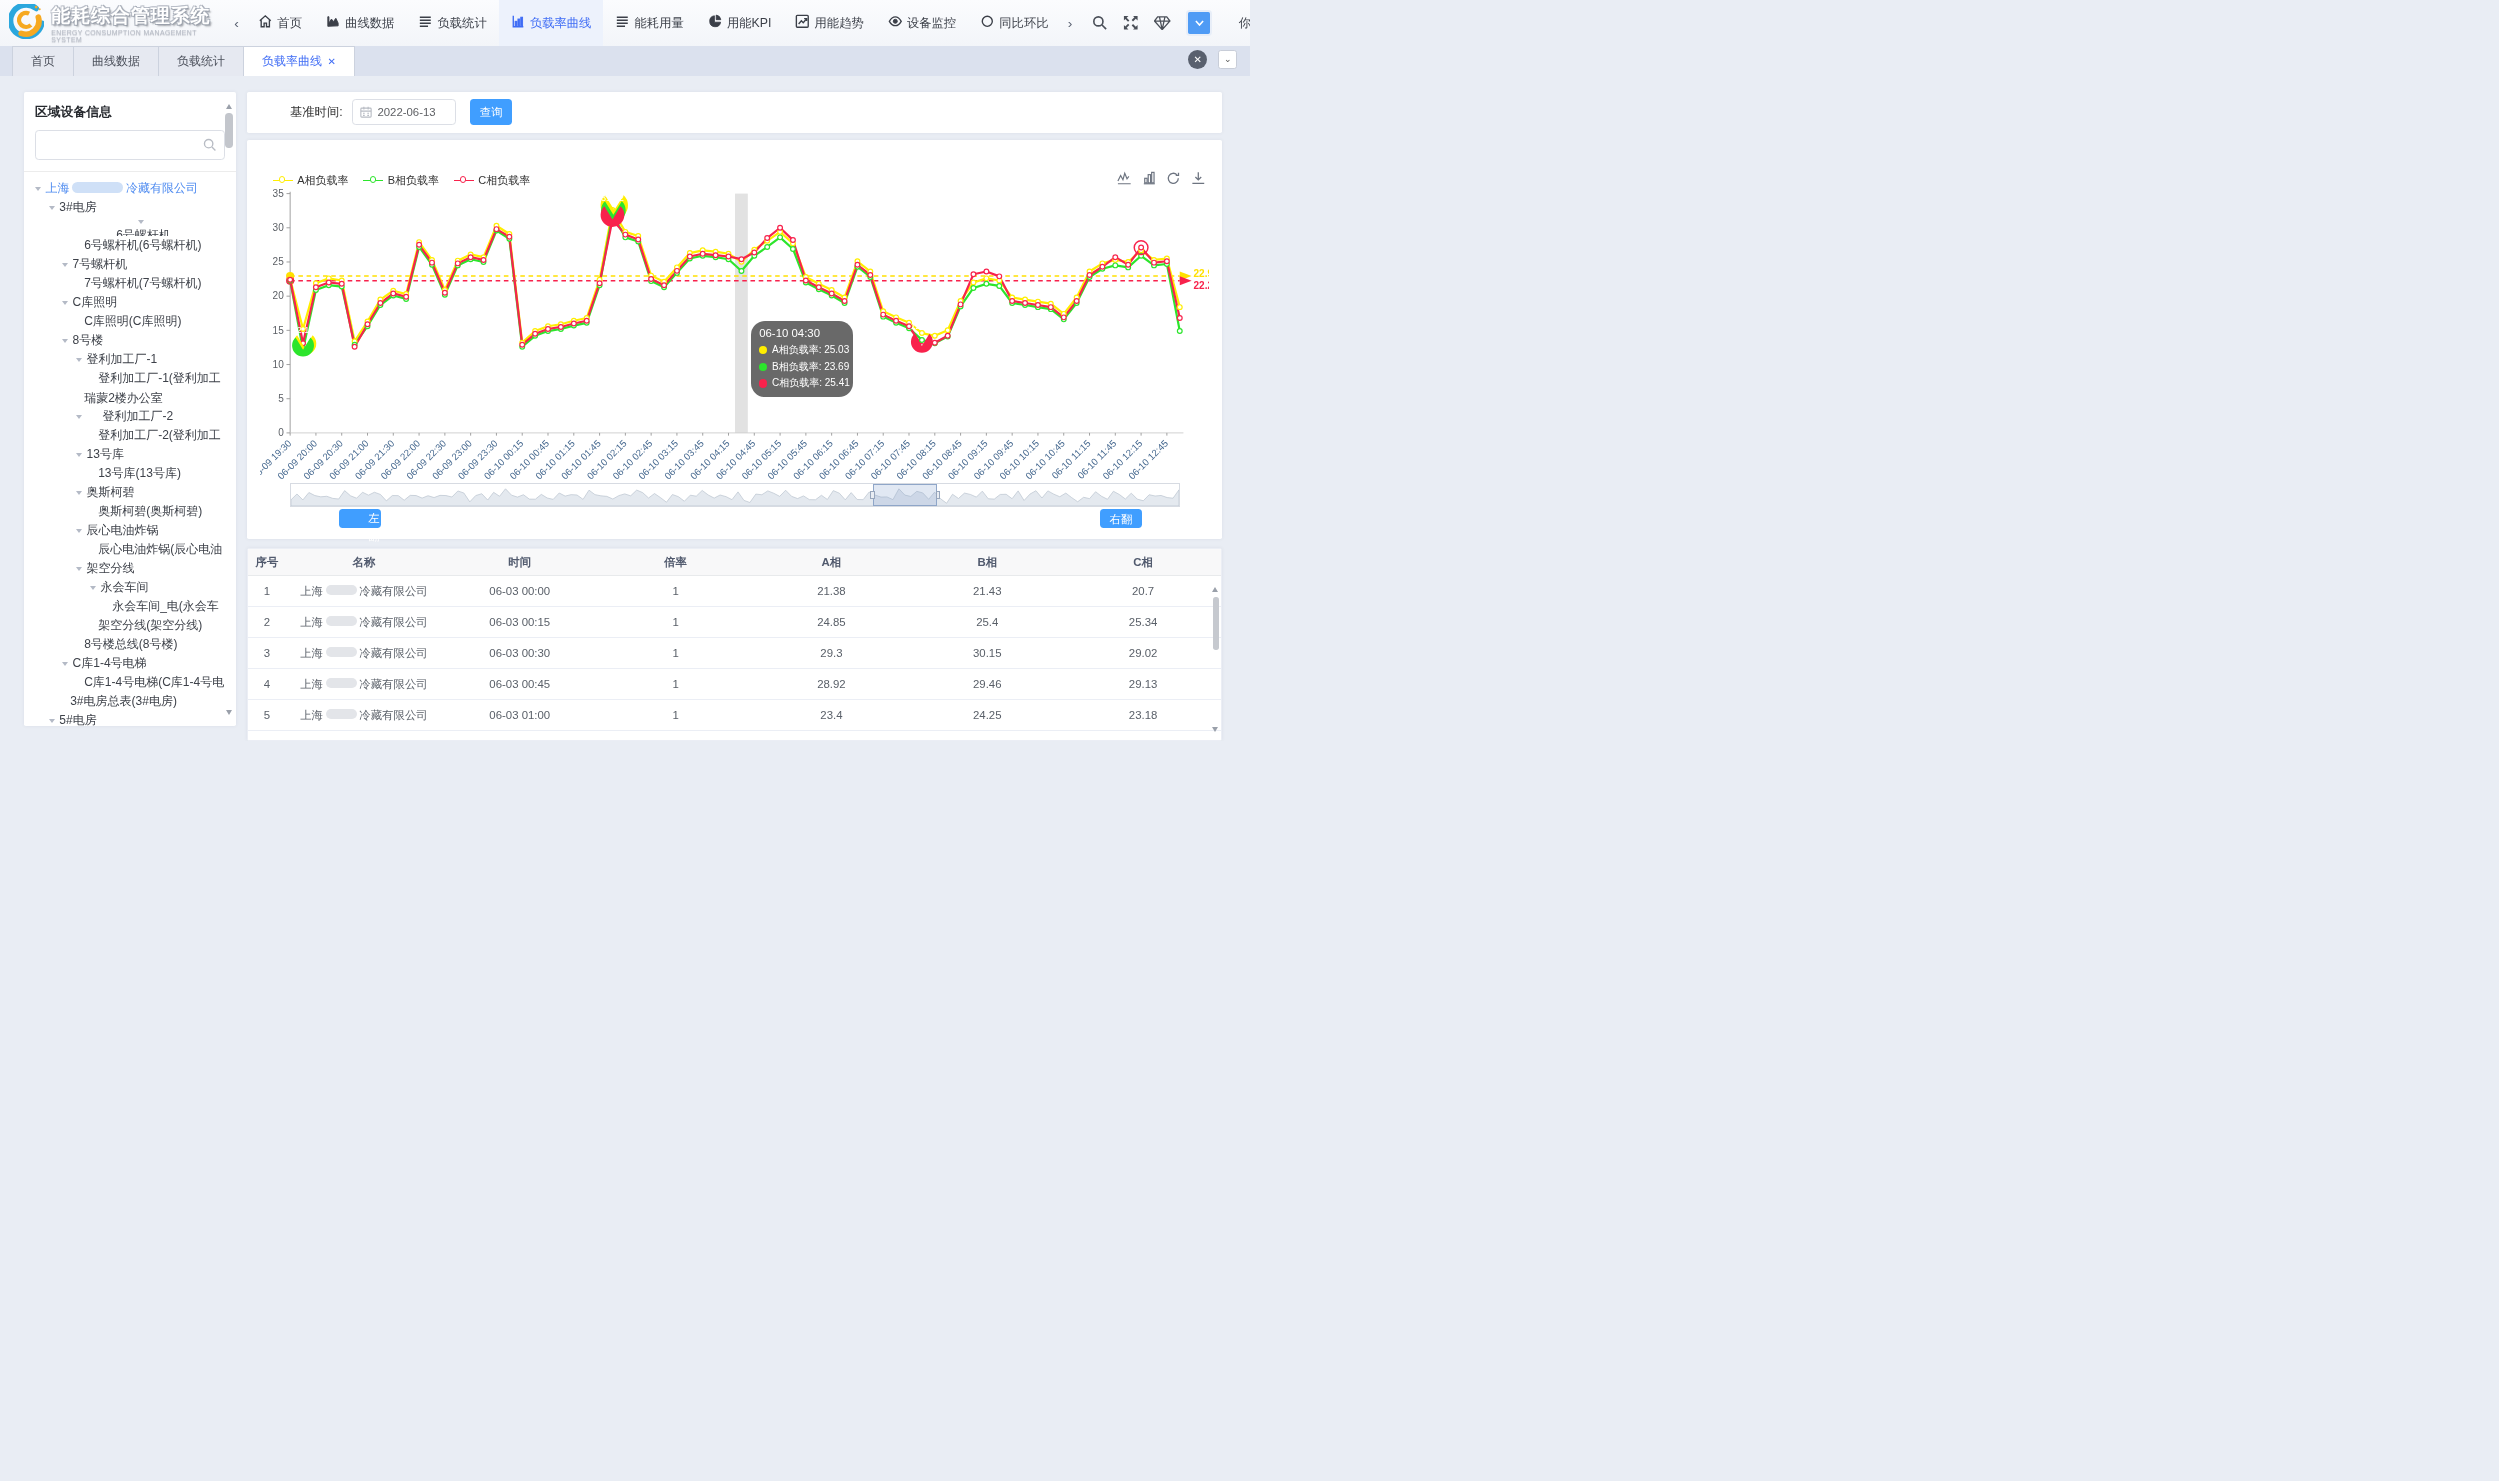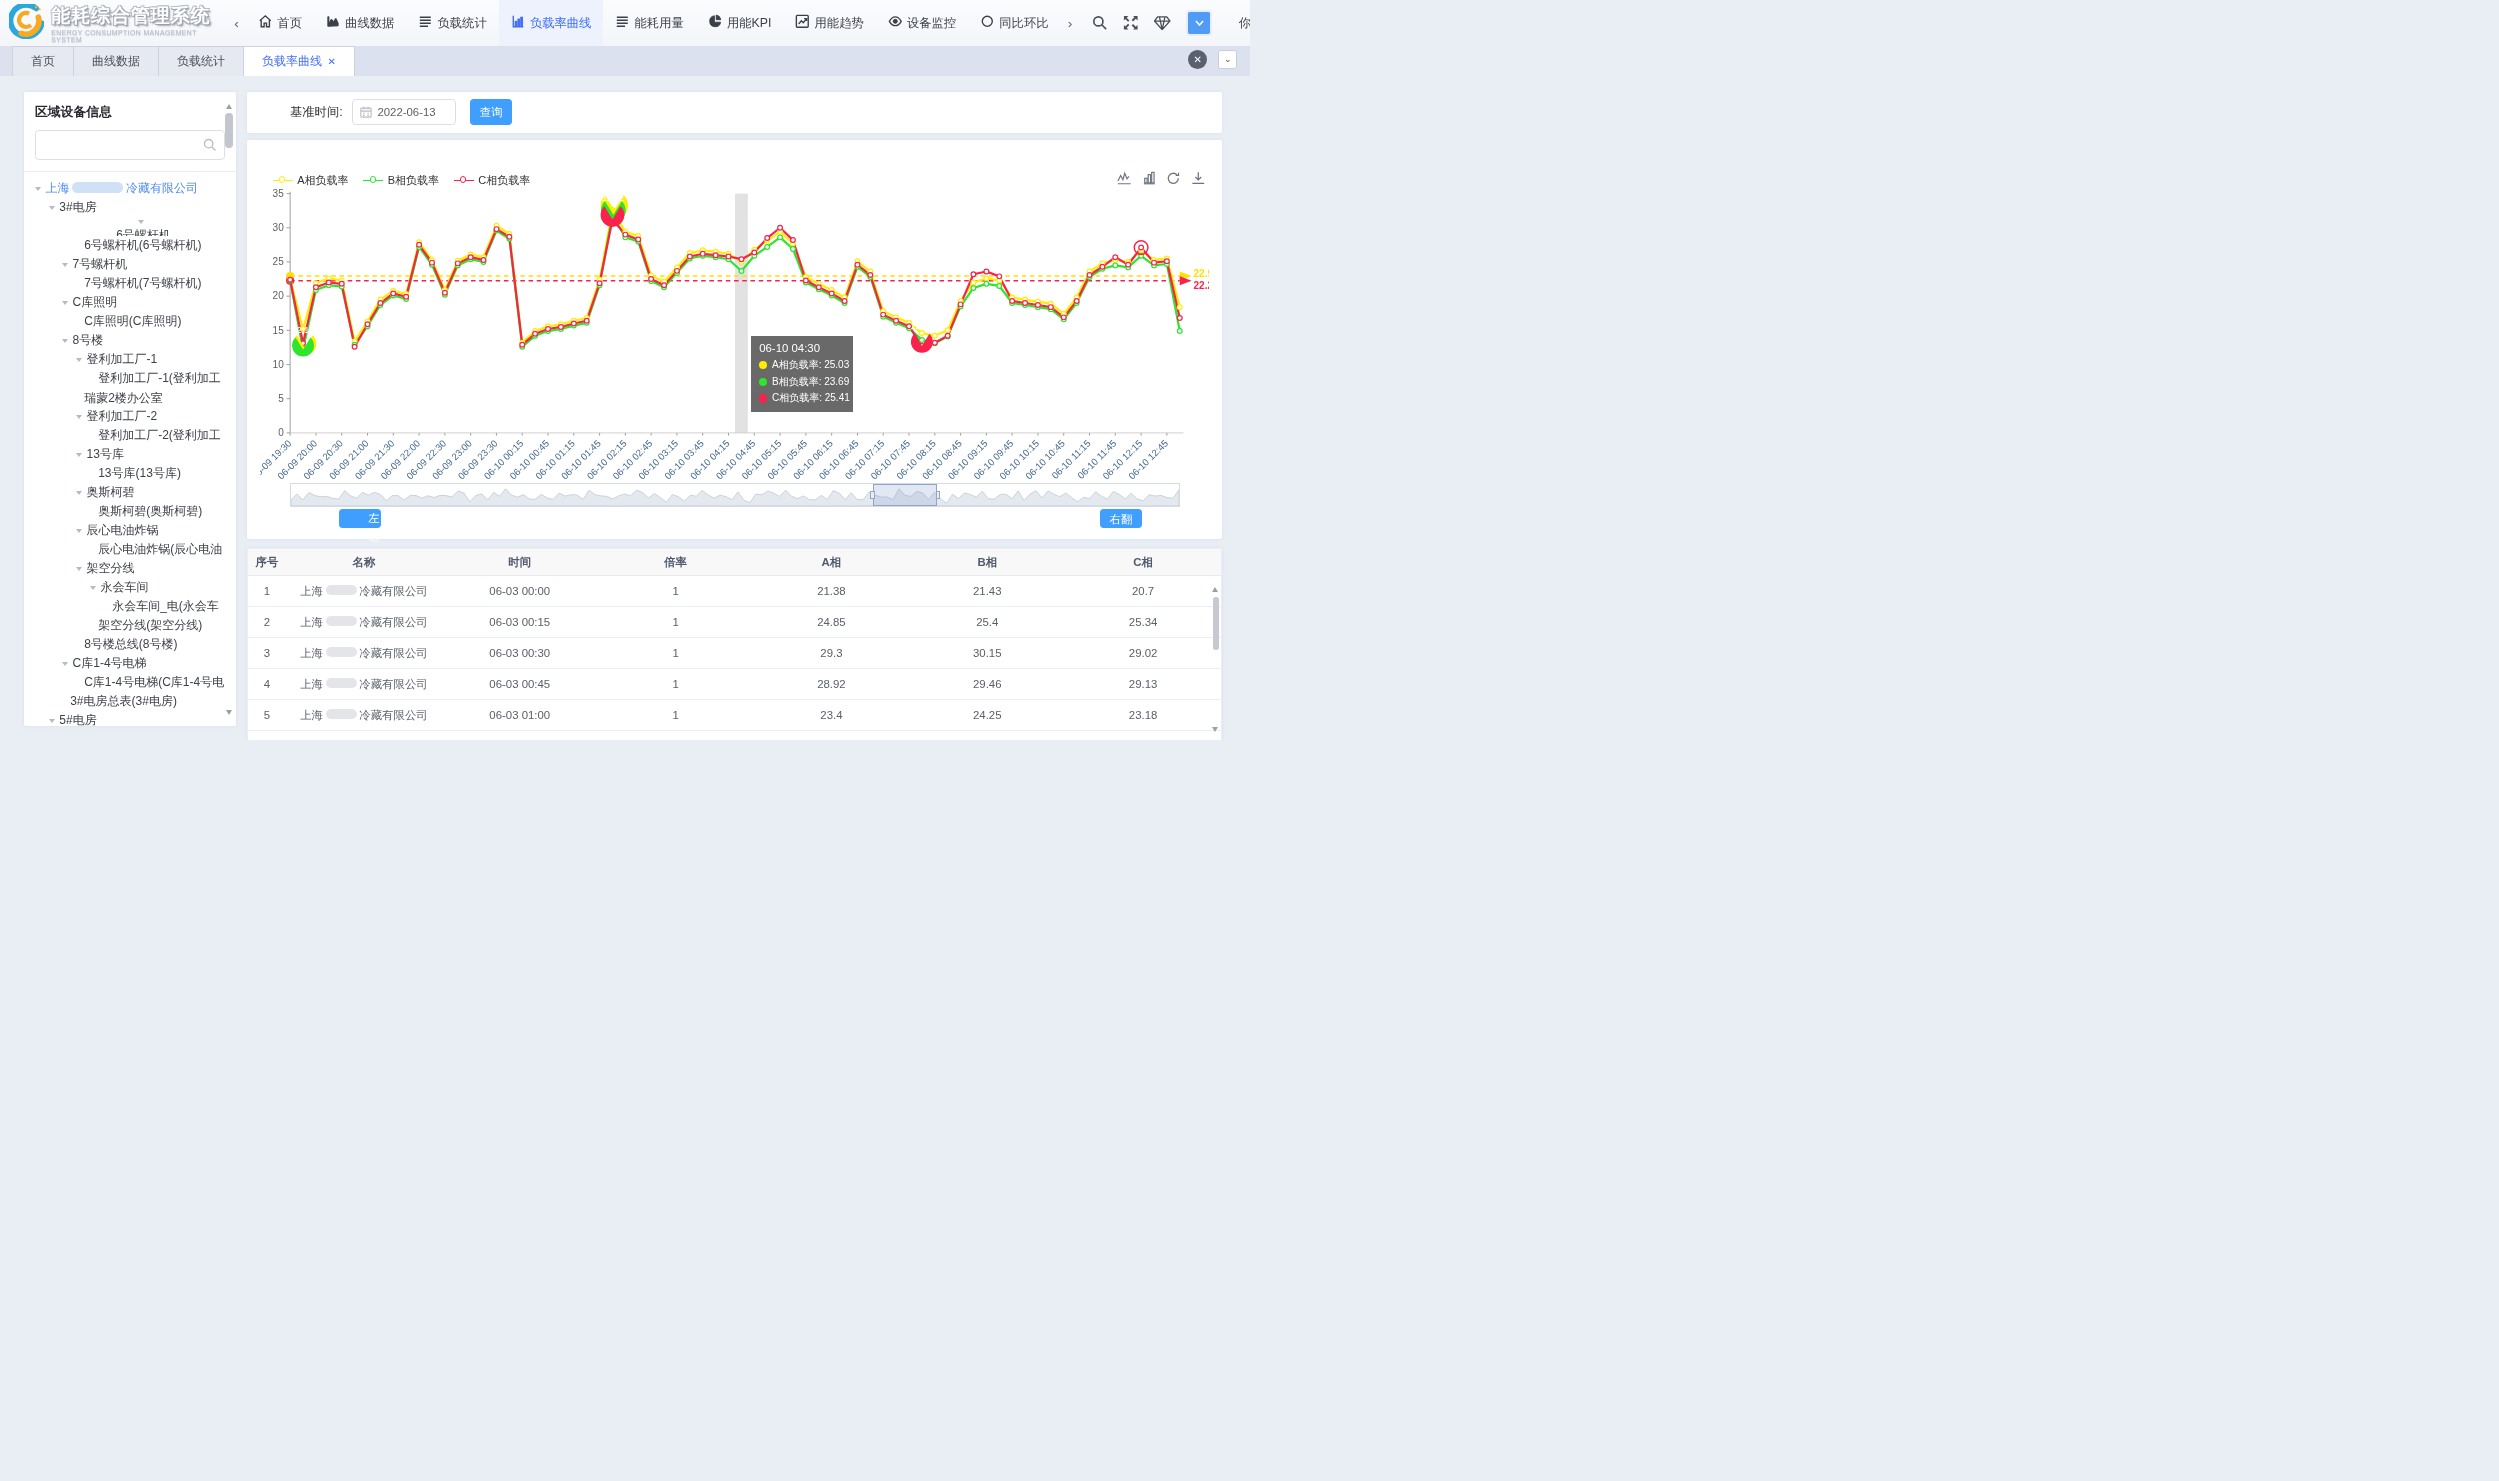--- a/index.html
+++ b/index.html
@@ -74,21 +74,21 @@
   
   .chartcard { left:247px; top:64px; width:975px; height:399px; }
   .ch-title { position:absolute; top:9px; width:100%; text-align:center; font-size:13.7px; font-weight:bold; color:#2f3238; }
   .legend { position:absolute; top:33px; left:25.6px; display:flex; gap:14.6px; align-items:center; }
   .lg-item { display:flex; align-items:center; gap:4.6px; font-size:11px; color:#333; cursor:pointer; }
   .lg-sym { position:relative; width:20px; height:1.8px; }
   .lg-sym i { position:absolute; left:6.4px; top:-3.2px; width:6.4px; height:6.4px; border-radius:50%; background:#fff; border:1.5px solid; }
   .toolbox { position:absolute; top:31px; right:16.4px; display:flex; gap:10px; }
   .toolbox .tbx { cursor:pointer; }
   .chart-svg-wrap { position:absolute; left:12.8px; top:48px; width:949px; height:298px; }
-  .ch-tooltip { position:absolute; left:504px; top:196px; width:102px; background:rgba(96,96,96,.94); border-radius:0; padding:6.4px 8.2px; color:#fff; z-index:5; }
+  .ch-tooltip { position:absolute; left:504px; top:181px; width:102px; background:rgba(96,96,96,.94); border-radius:14px; padding:6.4px 8.2px; color:#fff; z-index:5; }
   .ch-tooltip .tt-title { font-size:11.4px; margin-bottom:3.7px; }
   .tt-row { display:flex; align-items:center; gap:4.6px; font-size:10px; margin-top:2.7px; white-space:nowrap; }
   .tt-dot { width:8.2px; height:8.2px; border-radius:50%; flex:none; }
   .dz { position:absolute; left:43px; top:343px; width:890px; height:24px; border:0.9px solid #d7dbe2; background:#fff; }
   .dz-win { position:absolute; top:0; bottom:0; background:rgba(135,163,206,.25); border:0.9px solid #8fa6c8; }
   .dz-handle { position:absolute; top:7.3px; width:4.6px; height:8.2px; background:#e9edf3; border:0.9px solid #98a6bc; }
   .pg-btn { position:absolute; top:369px; width:42px; height:19px; line-height:18px; text-align:center; padding:0; }
   .pg-left { left:92px;padding-left:28px; } .pg-right { right:80px; }
 
   
@@ -290,21 +290,21 @@
           <span>登利加工厂-1</span>
         </div>
         <div class="tree-row" style="padding-left: 55px;">
           <span class="caret-ph"></span>
           <span>登利加工厂-1(登利加工</span>
         </div>
         <div class="tree-row" style="padding-left: 41px; align-items: flex-end;">
           <span class="caret-ph"></span>
           <span>瑞蒙2楼办公室</span>
         </div>
-        <div class="tree-row" style="padding-left: 41px;">
+        <div class="tree-row" style="padding-left: 41px; gap: 16px;">
           <span class="caret"></span>
           <span>登利加工厂-2</span>
         </div>
         <div class="tree-row" style="padding-left: 55px;">
           <span class="caret-ph"></span>
           <span>登利加工厂-2(登利加工</span>
         </div>
         <div class="tree-row" style="padding-left: 41px;">
           <span class="caret"></span>
           <span>13号库</span>

